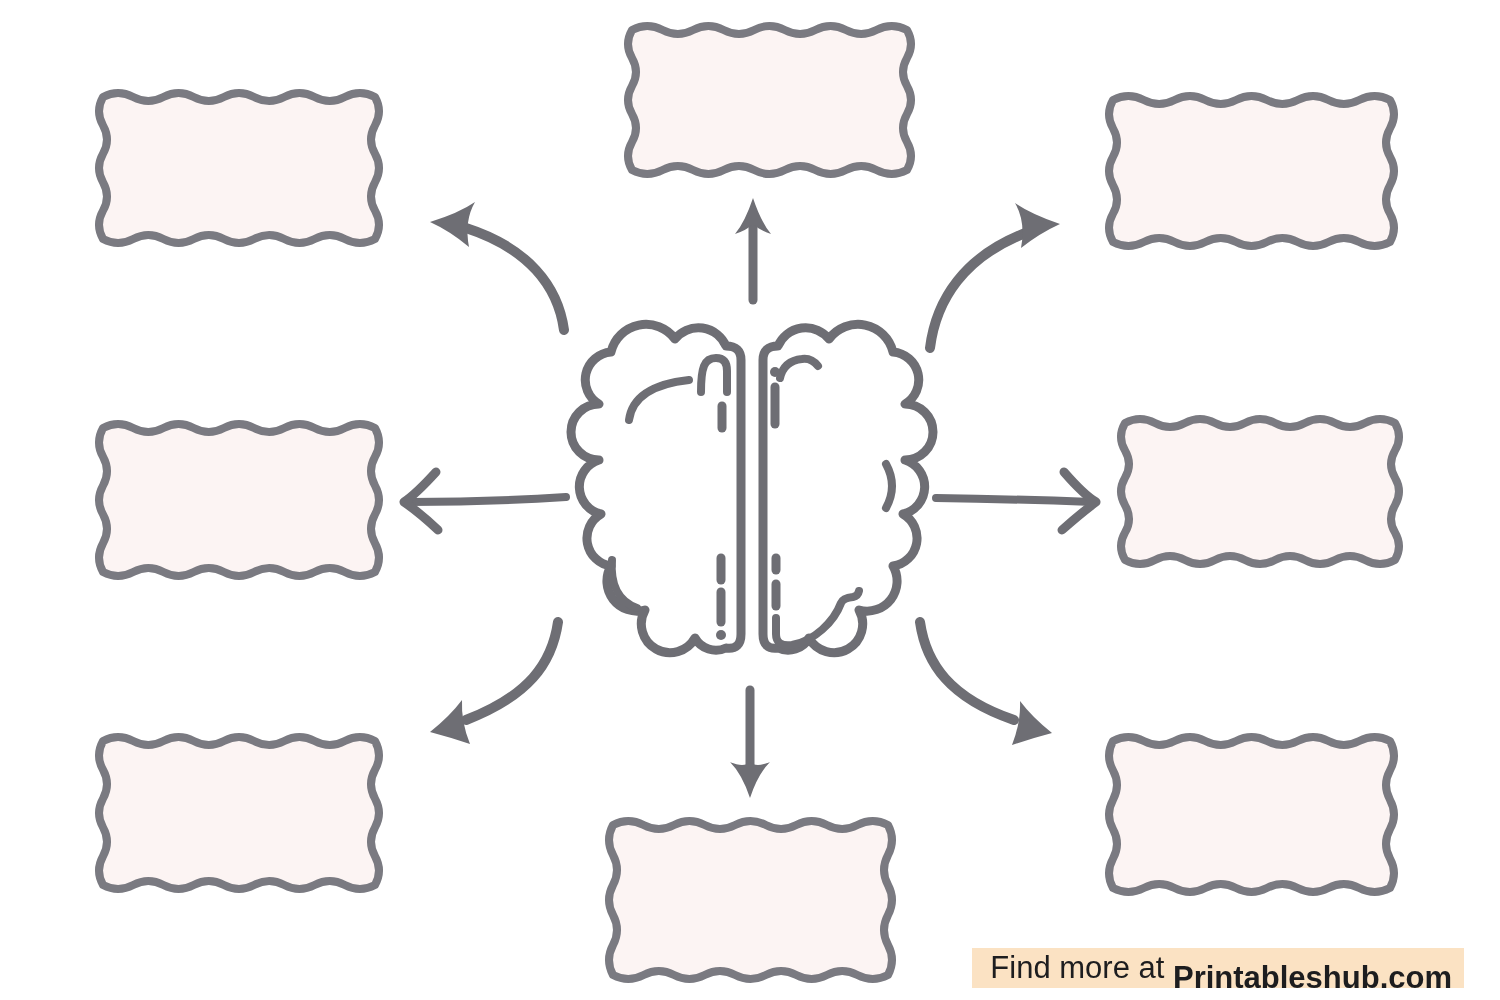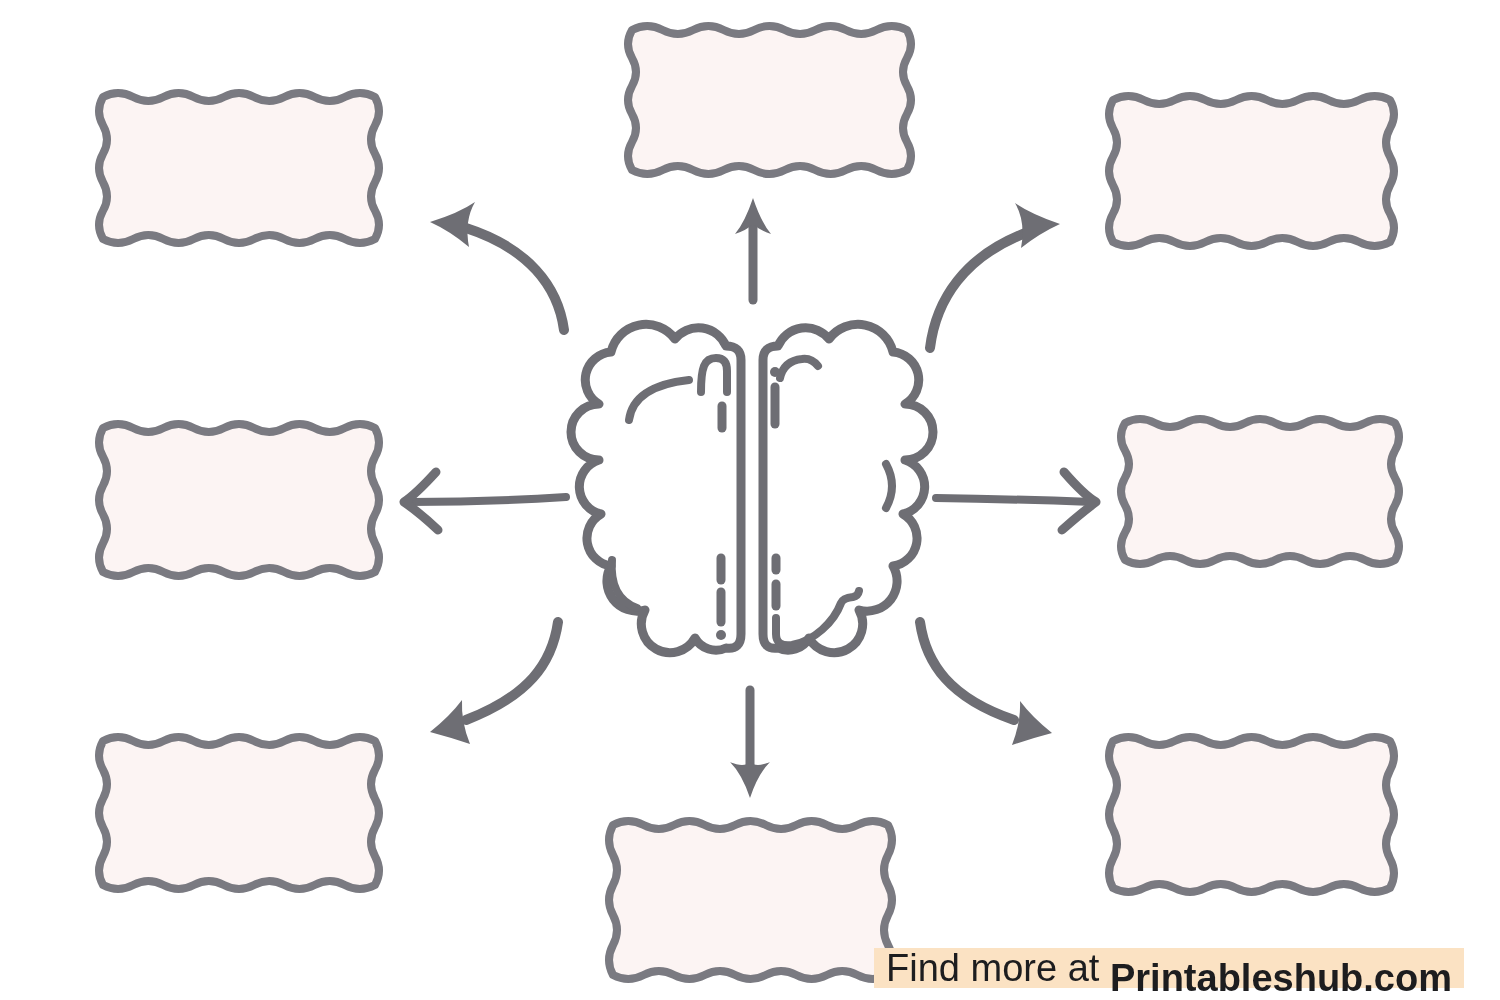--- a/index.html
+++ b/index.html
@@ -33,24 +33,24 @@
   .hemi { fill: #ffffff; stroke: var(--line-color, #6e6e74); stroke-width: 9; stroke-linejoin: round; }
   .dotgray { fill: var(--line-color, #6e6e74); }
 
   .footer {
     position: absolute;
     top: 948px;
     right: 36px;
     height: 40px;
     display: flex;
     align-items: center;
-    padding: 0 12px 0 12px;
+    padding: 0 12px 0 18px;
     background: var(--footer-bg, #fbe2c3);
     color: var(--footer-fg, #1d1d1f);
-    font-size: 38px;
+    font-size: 31px;
     line-height: 40px;
   }
   .footer .prefix { font-weight: 400; white-space: pre; }
   .footer .brand  { font-weight: 700; white-space: pre; margin-top: 19px; }
 </style>
 </head>
 <body>
 
 <div class="page">
 

